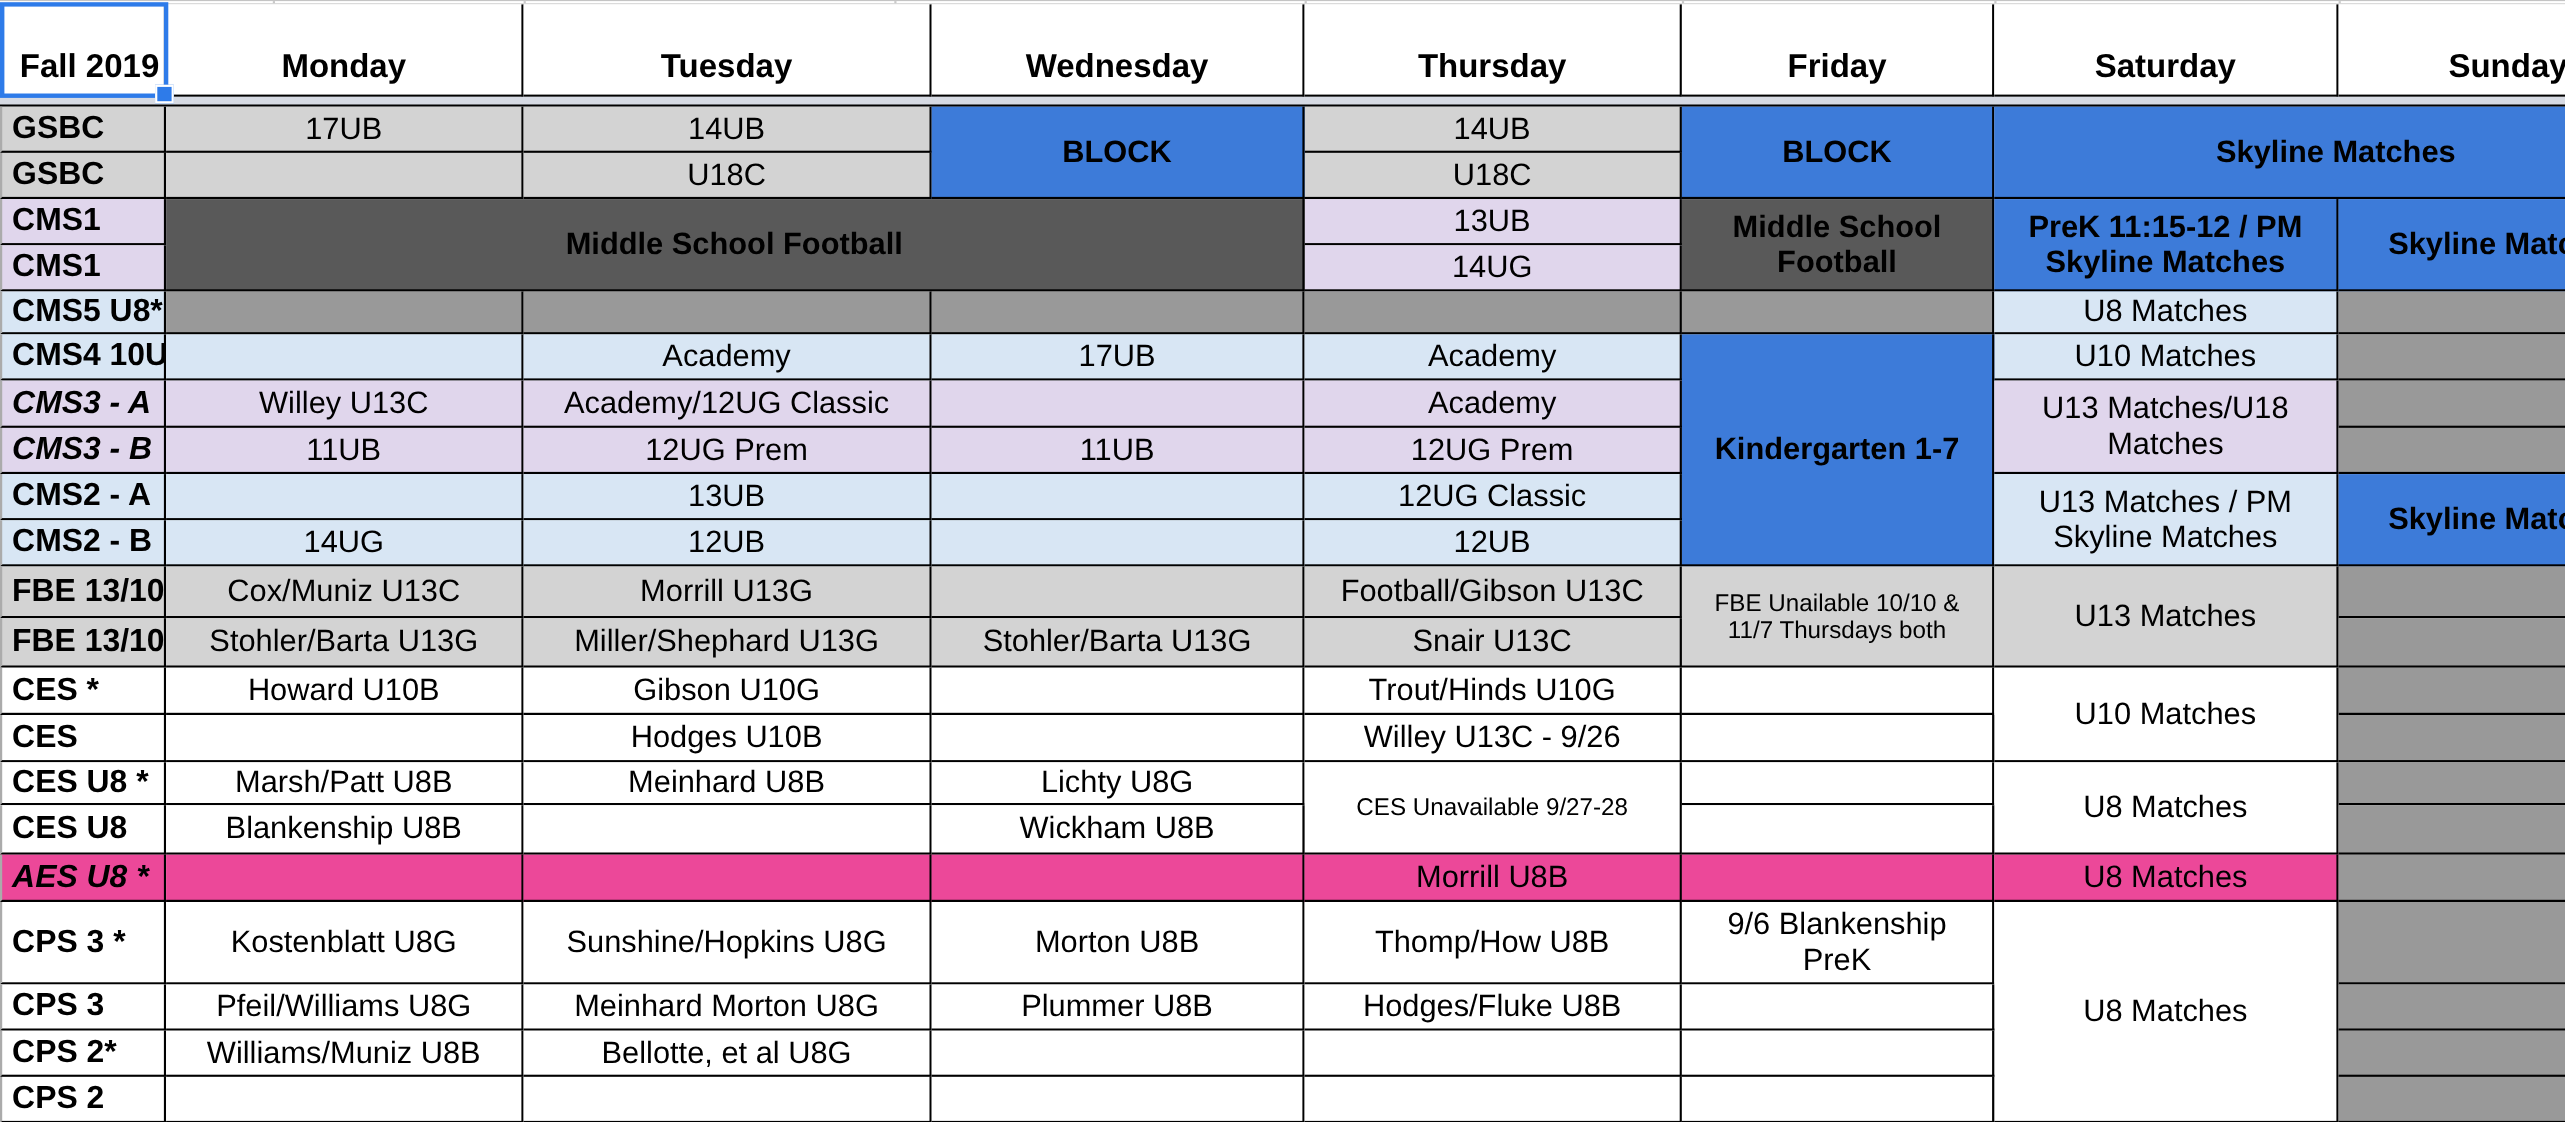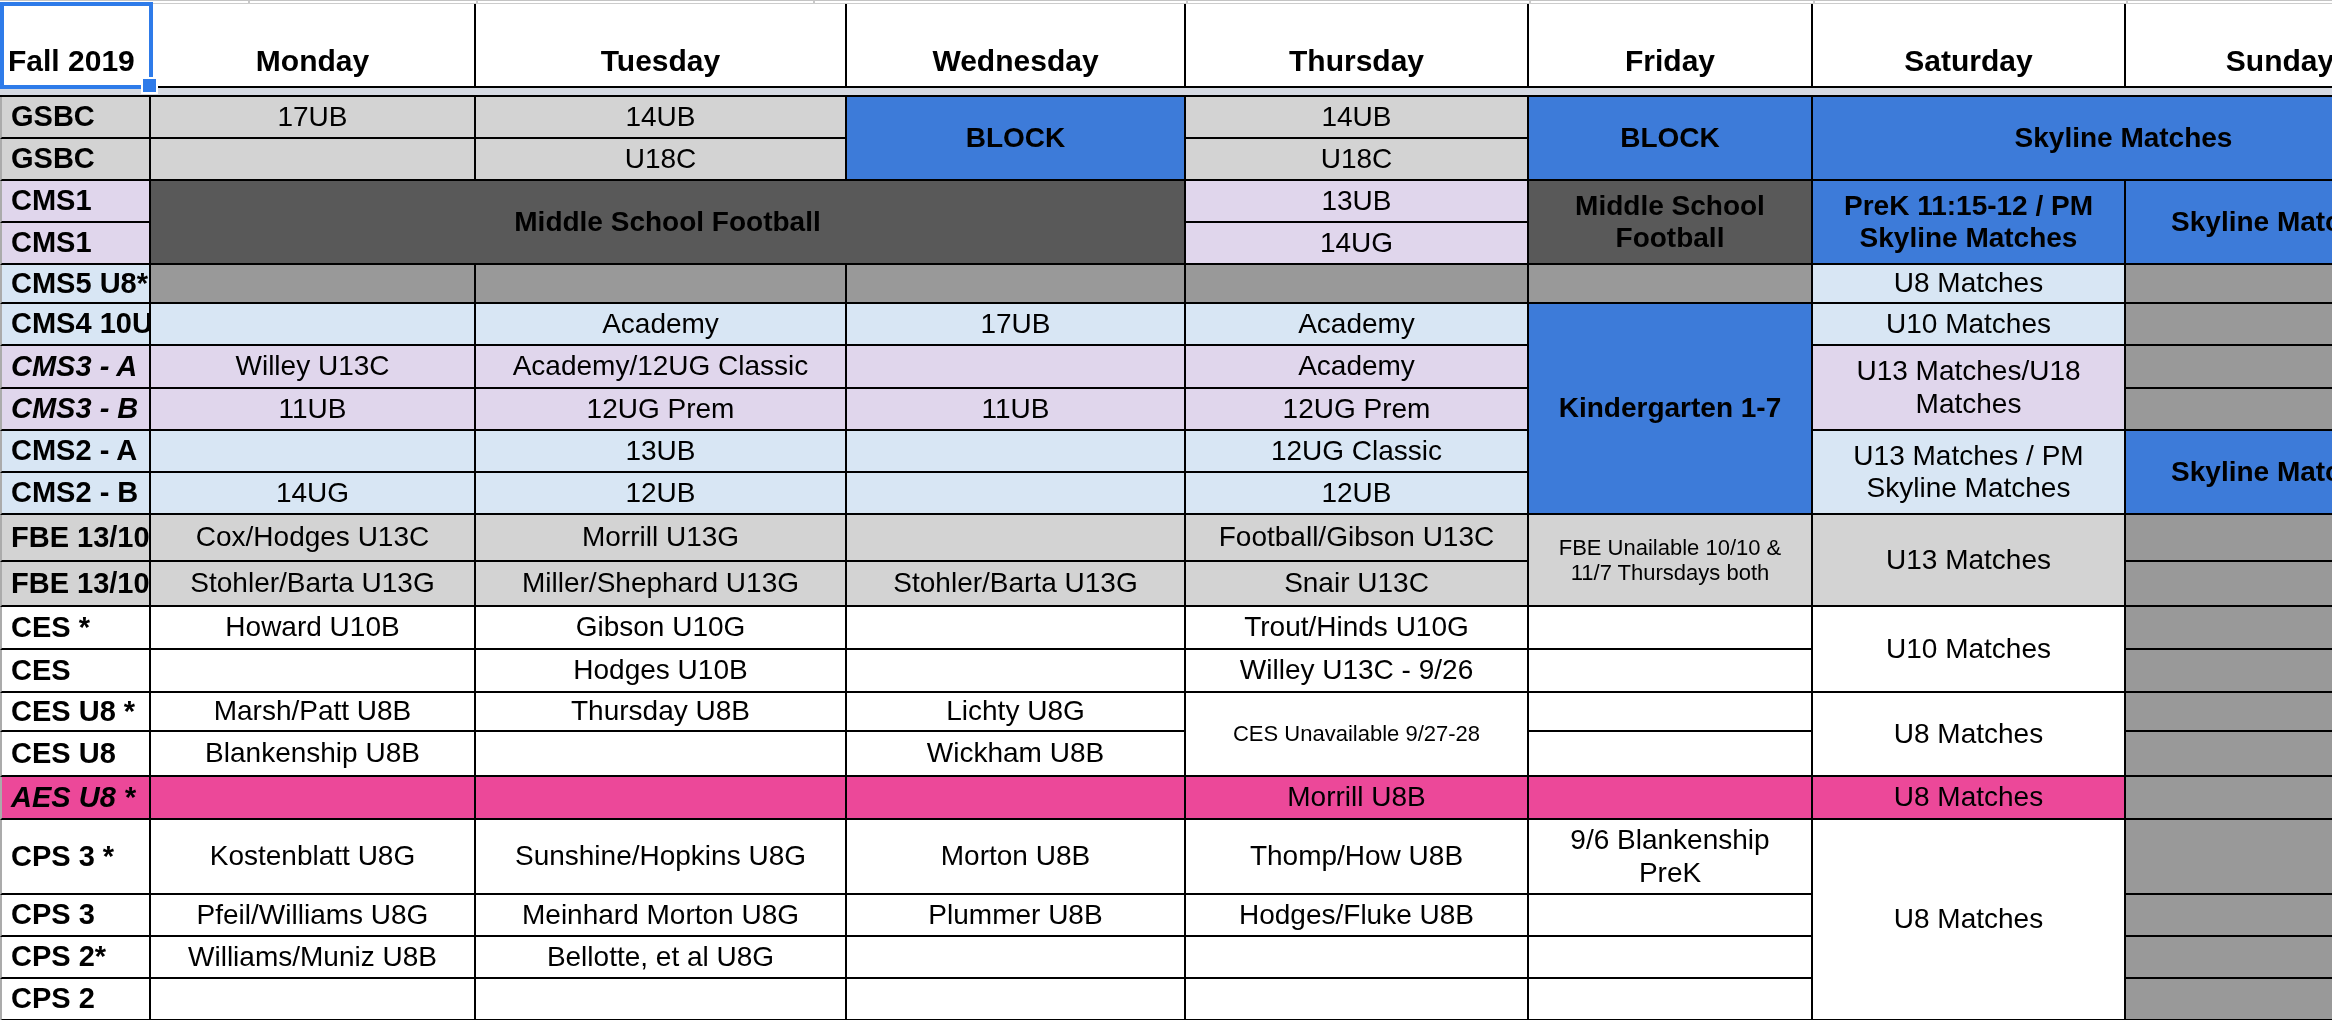--- a/index.html
+++ b/index.html
@@ -25,21 +25,21 @@
     box-sizing:border-box;border-right:2px solid #000;border-bottom:2px solid #000;
     display:flex;align-items:center;justify-content:center;
     font-size:28px;line-height:1.15;text-align:center;white-space:nowrap;
     background:#fff;
   }
   .hdr{
     box-sizing:border-box;border-right:2px solid #000;border-bottom:2px solid #000;background:#fff;
     display:flex;align-items:flex-end;justify-content:center;
     font-size:30px;font-weight:bold;padding-bottom:8px;white-space:nowrap;
   }
-  .title{justify-content:flex-start;padding-left:8px;}
+  .title{justify-content:flex-start;padding-left:18px;}
   .lab{justify-content:flex-start;padding-left:9px;font-weight:bold;font-size:29px;border-left:2px solid #ababab;}
   .big{font-weight:bold;font-size:28px;}
   .sm{font-size:22px;}
   .i{font-style:italic;}
   .wrap{white-space:normal;padding:0 10px;}
   .lg{background:#d3d3d3;}
   .lg2{background:#ec4899;}
   .mg{background:#999999;}
   .dg{background:#595959;}
   .lav{background:#e0d6ec;}
@@ -138,21 +138,21 @@
     <div class="c lb wrap" style="grid-area:12/7/14/8">U13 Matches / PM Skyline Matches</div>
     <div class="c blu big" style="grid-area:12/8/14/9">Skyline Matches</div>
 
     <div class="c lab lb" style="grid-area:13/1">CMS2 - B</div>
     <div class="c lb" style="grid-area:13/2">14UG</div>
     <div class="c lb" style="grid-area:13/3">12UB</div>
     <div class="c lb" style="grid-area:13/4"></div>
     <div class="c lb" style="grid-area:13/5">12UB</div>
 
     <div class="c lab lg" style="grid-area:14/1">FBE 13/10</div>
-    <div class="c lg" style="grid-area:14/2">Cox/Hodges U13C</div>
+    <div class="c lg" style="grid-area:14/2">Cox/Muniz U13C</div>
     <div class="c lg" style="grid-area:14/3">Morrill U13G</div>
     <div class="c lg" style="grid-area:14/4"></div>
     <div class="c lg" style="grid-area:14/5">Football/Gibson U13C</div>
     <div class="c mg" style="grid-area:14/8"></div>
     <div class="c lg sm wrap" style="grid-area:14/6/16/7">FBE Unailable 10/10 &amp; 11/7 Thursdays both</div>
     <div class="c lg" style="grid-area:14/7/16/8">U13 Matches</div>
 
     <div class="c lab lg" style="grid-area:15/1">FBE 13/10</div>
     <div class="c lg" style="grid-area:15/2">Stohler/Barta U13G</div>
     <div class="c lg" style="grid-area:15/3">Miller/Shephard U13G</div>
@@ -172,21 +172,21 @@
     <div class="c lab wh" style="grid-area:17/1">CES</div>
     <div class="c wh" style="grid-area:17/2"></div>
     <div class="c wh" style="grid-area:17/3">Hodges U10B</div>
     <div class="c wh" style="grid-area:17/4"></div>
     <div class="c wh" style="grid-area:17/5">Willey U13C - 9/26</div>
     <div class="c wh" style="grid-area:17/6"></div>
     <div class="c mg" style="grid-area:17/8"></div>
 
     <div class="c lab wh" style="grid-area:18/1">CES U8 *</div>
     <div class="c wh" style="grid-area:18/2">Marsh/Patt U8B</div>
-    <div class="c wh" style="grid-area:18/3">Thursday U8B</div>
+    <div class="c wh" style="grid-area:18/3">Meinhard U8B</div>
     <div class="c wh" style="grid-area:18/4">Lichty U8G</div>
     <div class="c wh" style="grid-area:18/6"></div>
     <div class="c mg" style="grid-area:18/8"></div>
     <div class="c wh sm" style="grid-area:18/5/20/6">CES Unavailable 9/27-28</div>
     <div class="c wh" style="grid-area:18/7/20/8">U8 Matches</div>
 
     <div class="c lab wh" style="grid-area:19/1">CES U8</div>
     <div class="c wh" style="grid-area:19/2">Blankenship U8B</div>
     <div class="c wh" style="grid-area:19/3"></div>
     <div class="c wh" style="grid-area:19/4">Wickham U8B</div>

